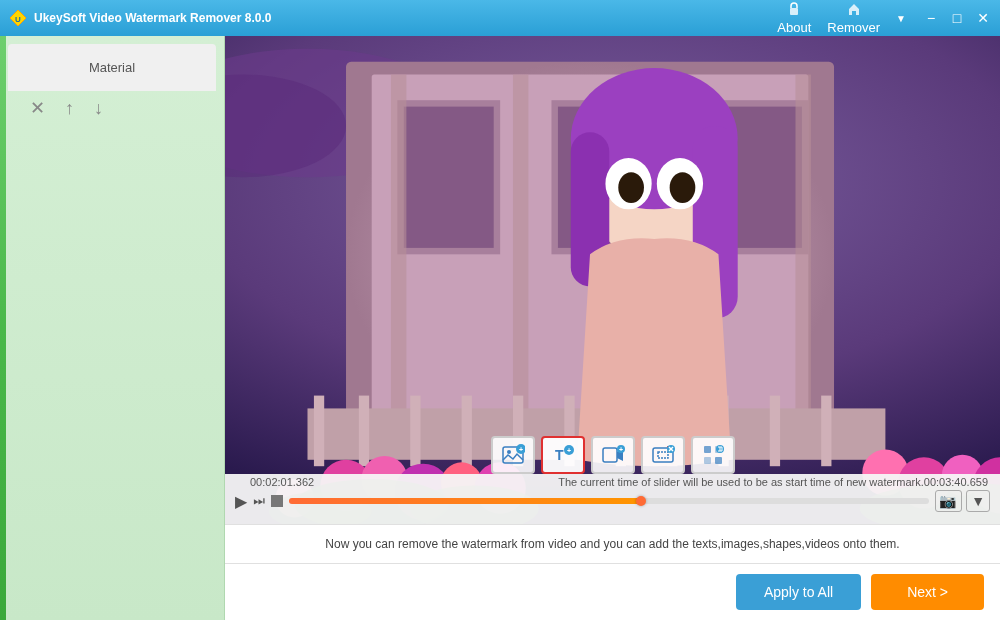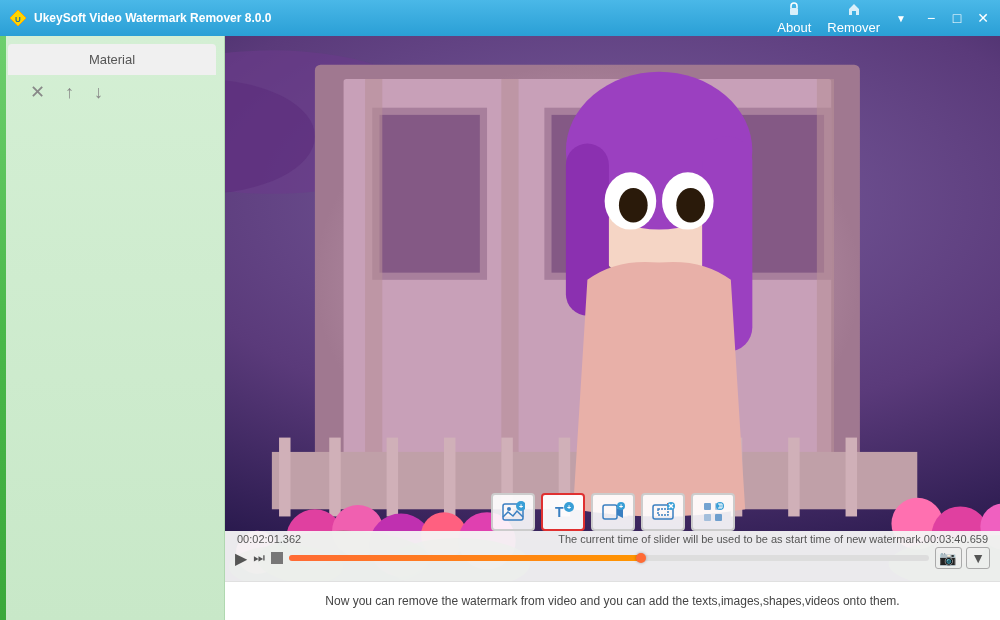--- a/index.html
+++ b/index.html
@@ -83,21 +83,21 @@
     }
 
     
     .tabs-area {
       display: flex;
       padding: 8px 8px 0;
       gap: 4px;
     }
     .tab-btn {
       flex: 1;
-      padding: 8px 12px;
+      padding: 16px 12px;
       border: none;
       border-radius: 4px 4px 0 0;
       cursor: pointer;
       font-size: 13px;
       font-weight: 500;
     }
     .tab-material {
       background: #f0f0f0;
       color: #555;
     }
@@ -196,20 +196,21 @@
       display: flex;
       flex-direction: column;
     }
     .time-info {
       display: flex;
       align-items: center;
       justify-content: space-between;
       padding: 2px 12px;
       font-size: 11px;
       color: #555;
+      margin-left: 13px;
     }
     .time-hint {
       flex: 1;
       text-align: right;
       font-size: 11px;
       color: #555;
     }
     .playback-bar {
       display: flex;
       align-items: center;
@@ -547,15 +548,19 @@
             </div>
           </div>
         </div>
       </div>
     </div>
 
     <div class="info-bar">
       <span>Now you can remove the watermark from video and you can add the texts,images,shapes,videos onto them.</span>
     </div>
 
+    <div class="bottom-bar">
+      <button class="btn-apply">Apply to All</button>
+      <button class="btn-next">Next  &gt;</button>
+    </div>
 
   </div>
 </div>
 
 </body></html>

